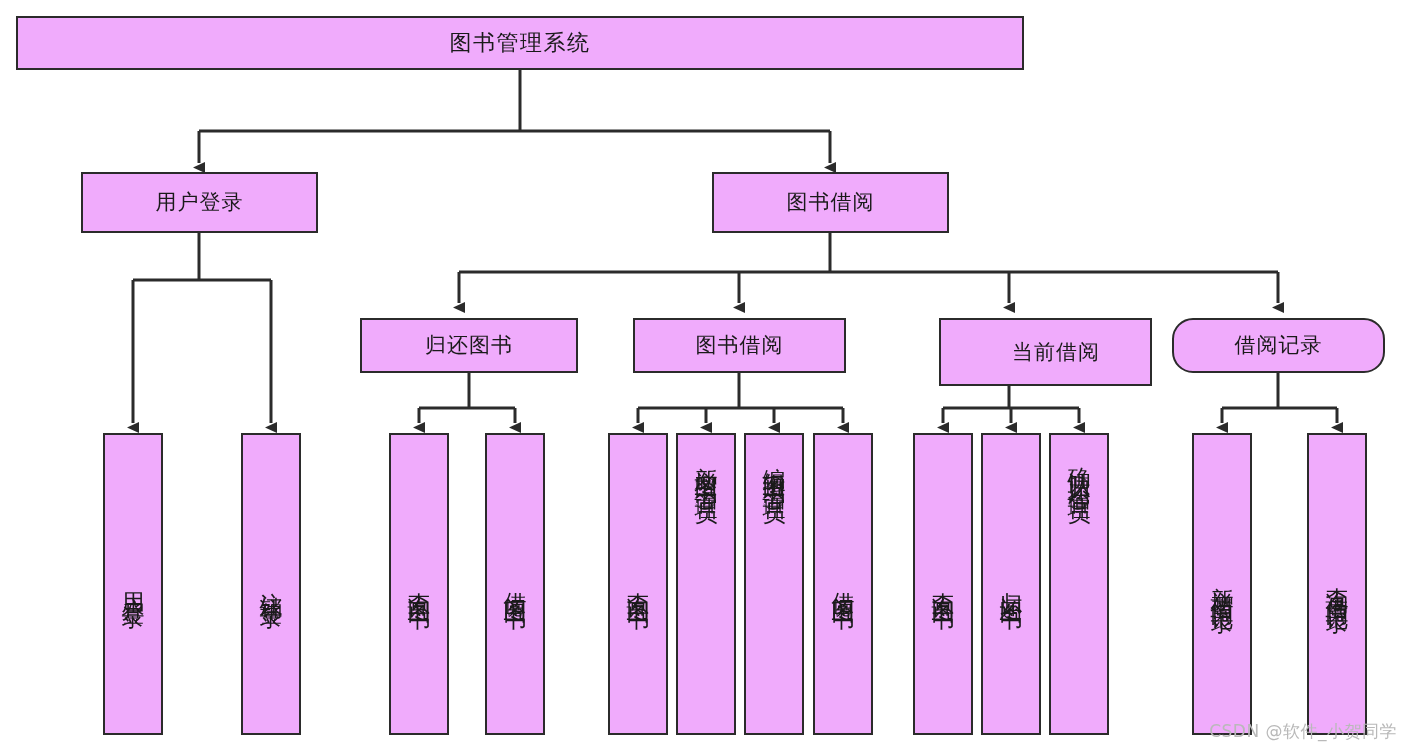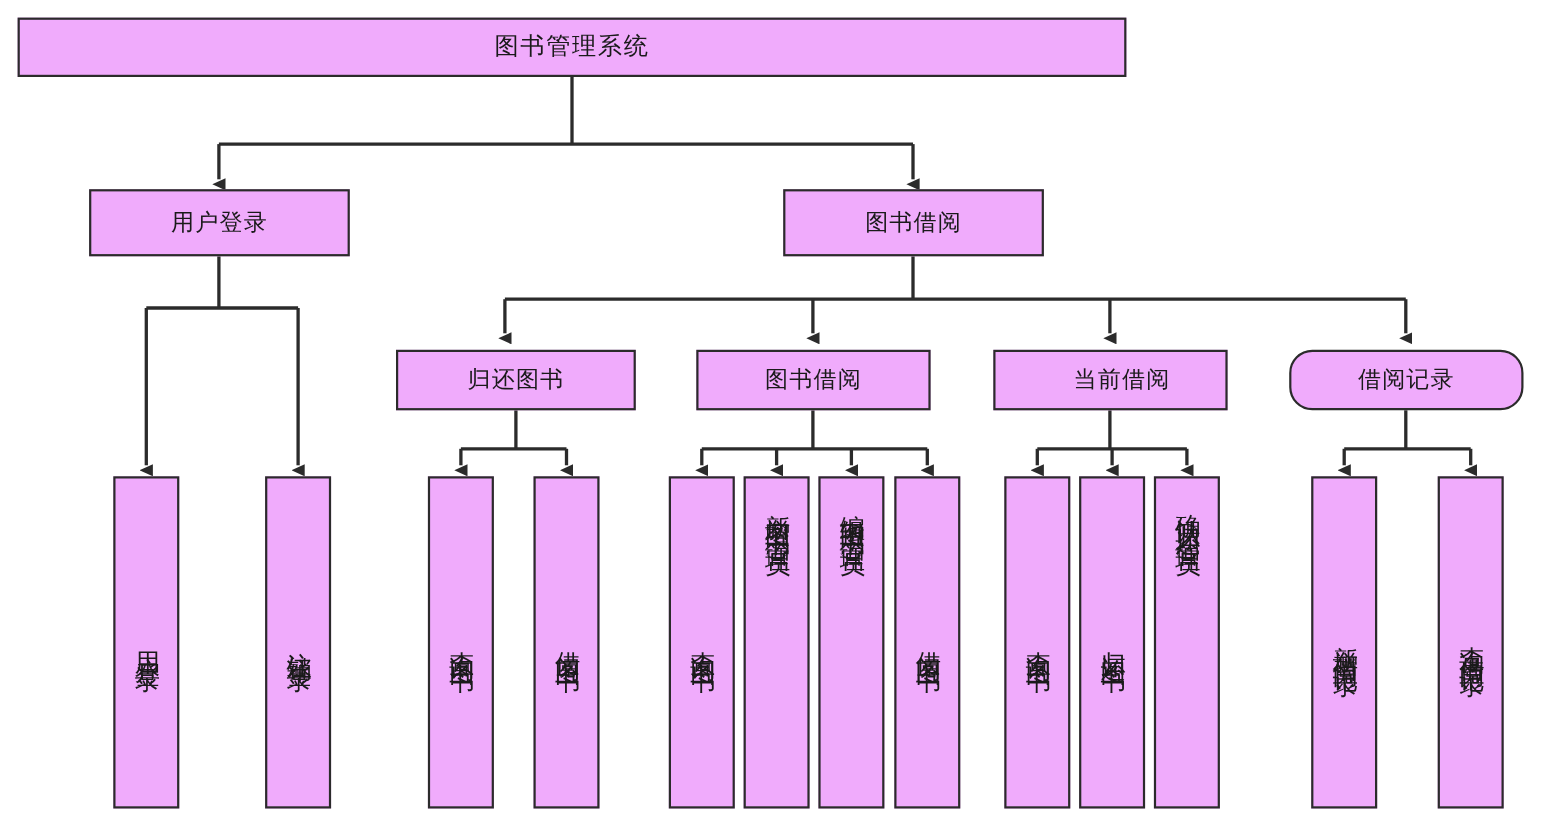--- a/index.html
+++ b/index.html
@@ -127,21 +127,21 @@
   </div>
 
   <div class="node horiz" style="left:360px;top:318px;width:218px;height:55px;">
     <span class="label">归还图书</span>
   </div>
 
   <div class="node horiz" style="left:633px;top:318px;width:213px;height:55px;">
     <span class="label">图书借阅</span>
   </div>
 
-  <div class="node horiz" style="left:903px;top:318px;width:213px;height:55px;padding-left:21px;">
+  <div class="node horiz" style="left:939px;top:318px;width:213px;height:68px;padding-left:21px;">
     <span class="label">当前借阅</span>
   </div>
 
   <div class="node horiz" style="left:1172px;top:318px;width:213px;height:55px;border-radius:21px;">
     <span class="label">借阅记录</span>
   </div>
 
   <div class="node vert mid" style="left:103px;top:433px;width:60px;height:302px;">
     <span class="label">用户登录</span>
   </div>
@@ -187,14 +187,15 @@
   </div>
 
   <div class="node vert mid" style="left:1192px;top:433px;width:60px;height:302px;">
     <span class="label">新增借阅记录</span>
   </div>
 
   <div class="node vert mid" style="left:1307px;top:433px;width:60px;height:302px;">
     <span class="label">查询借阅记录</span>
   </div>
 
+  <div class="watermark">CSDN @软件_小贺同学</div>
 
 </div>
 
 </body></html>

